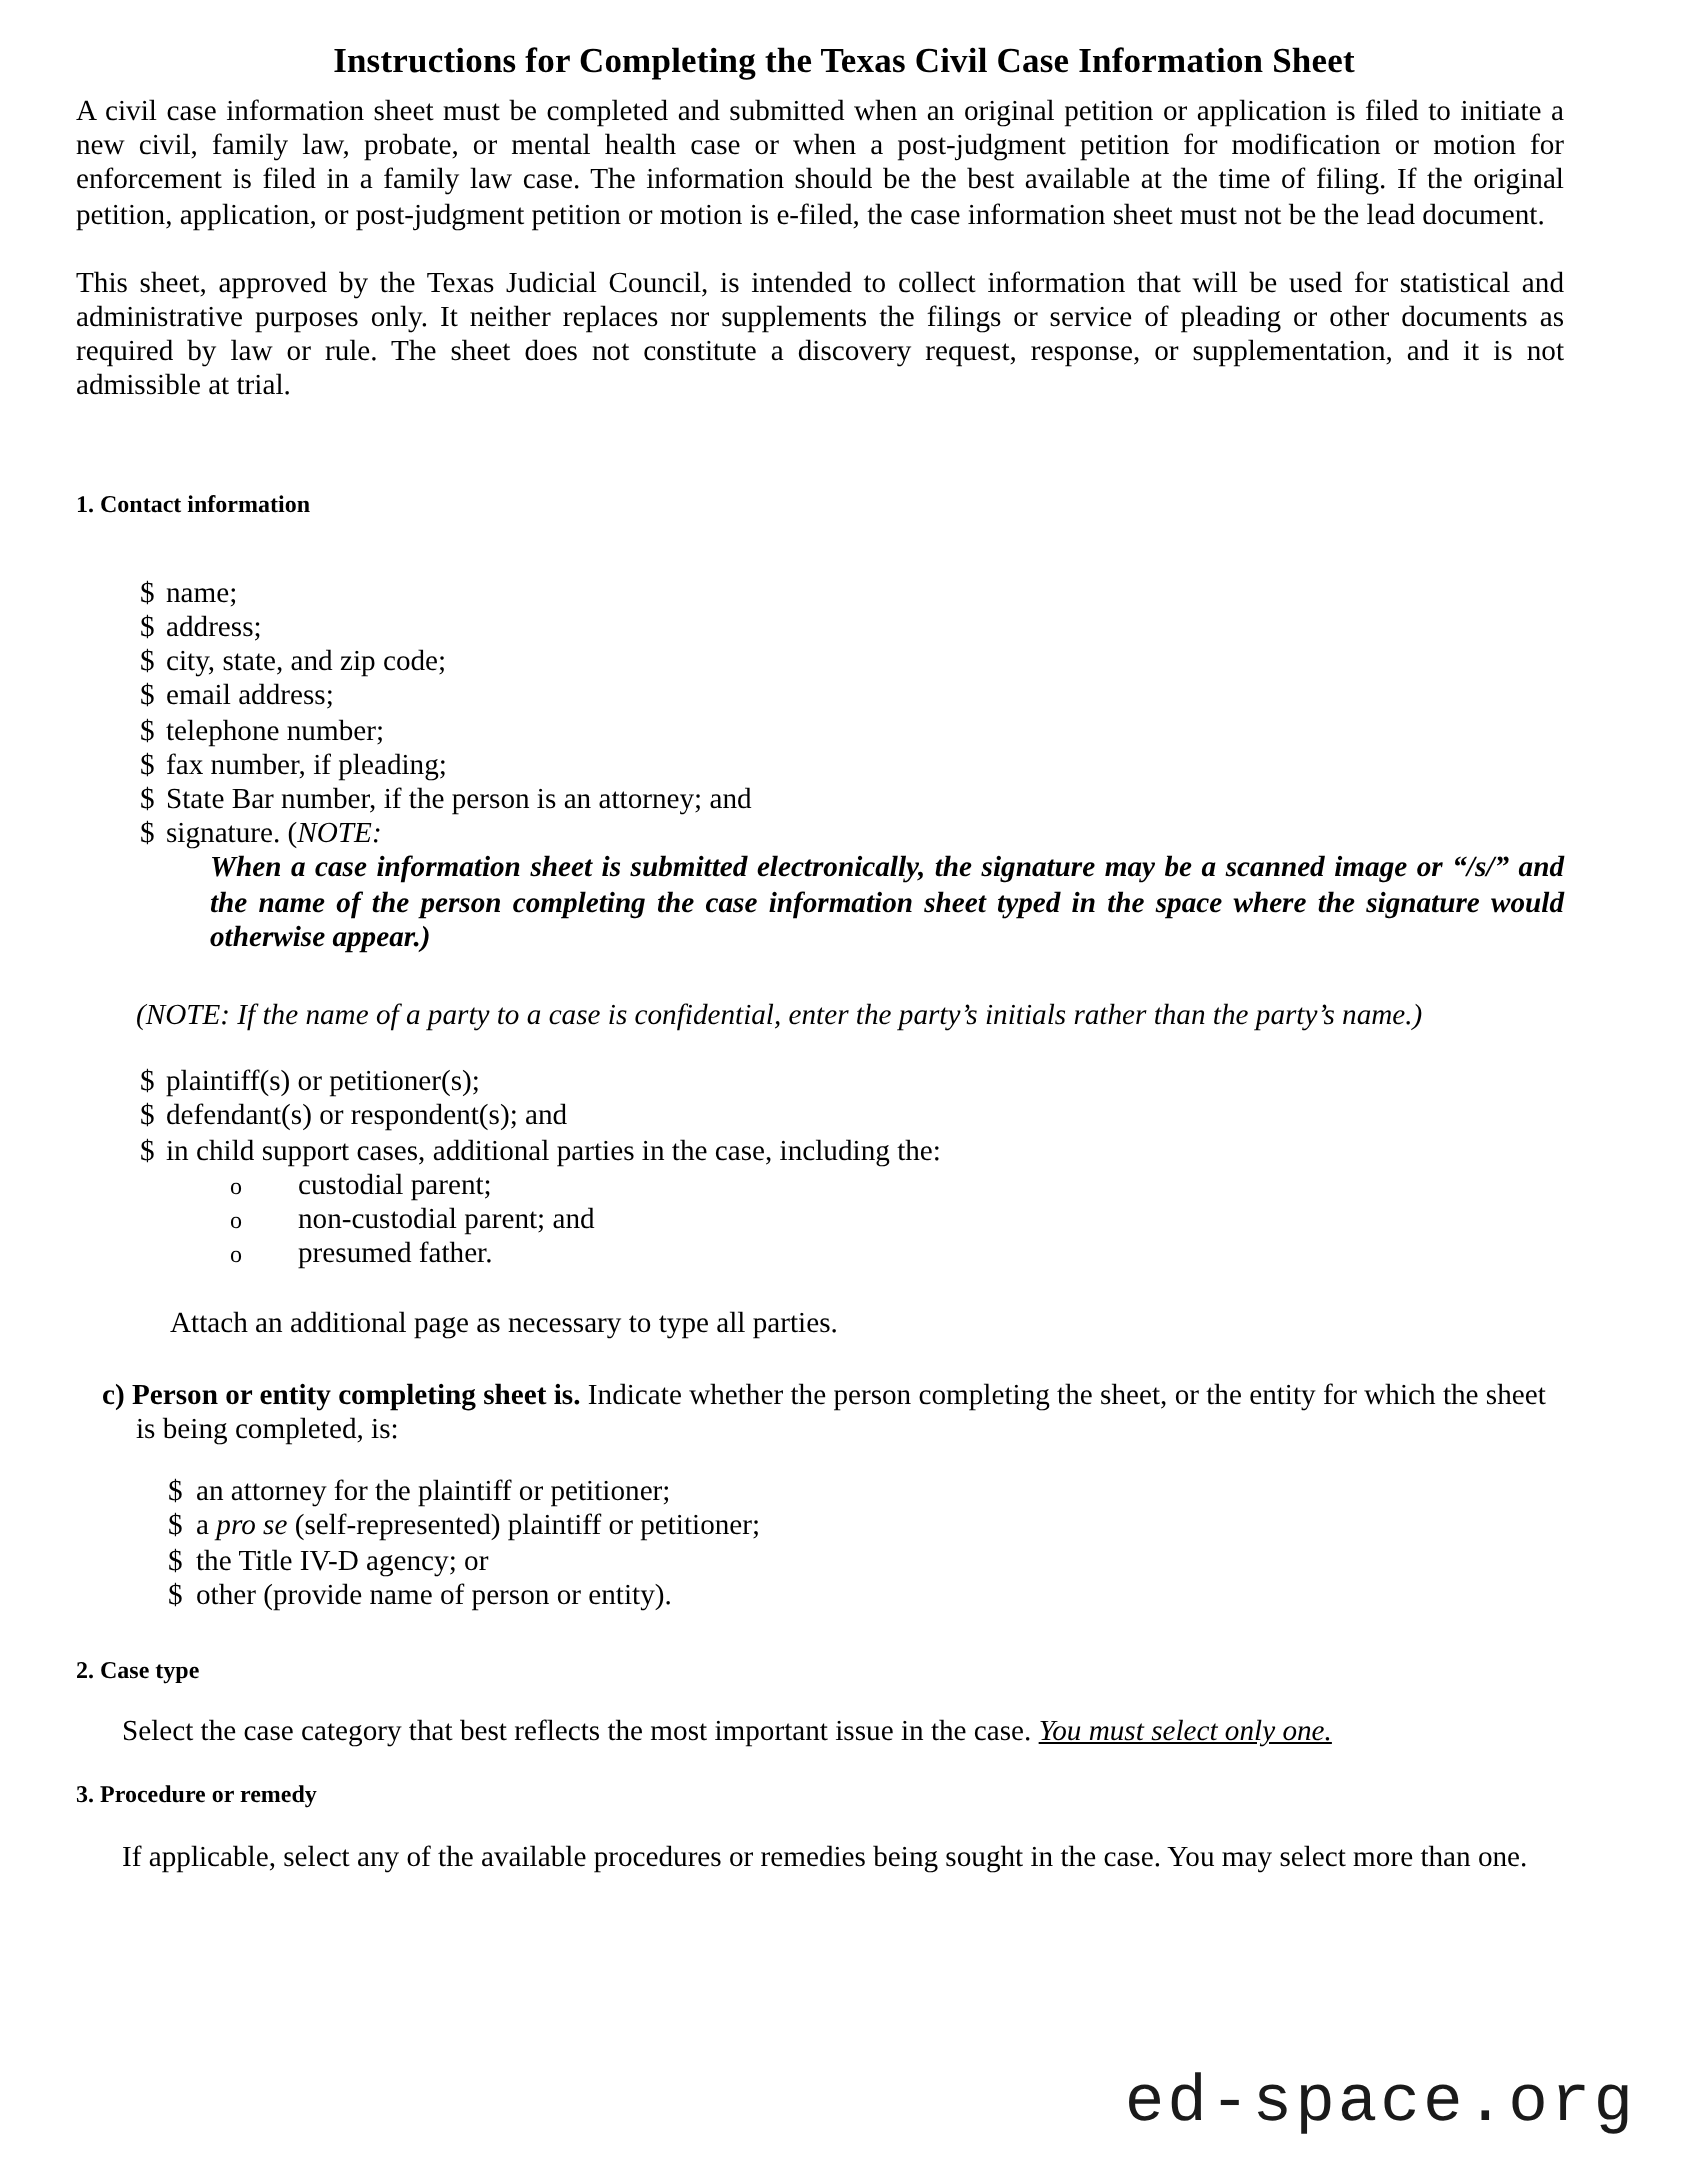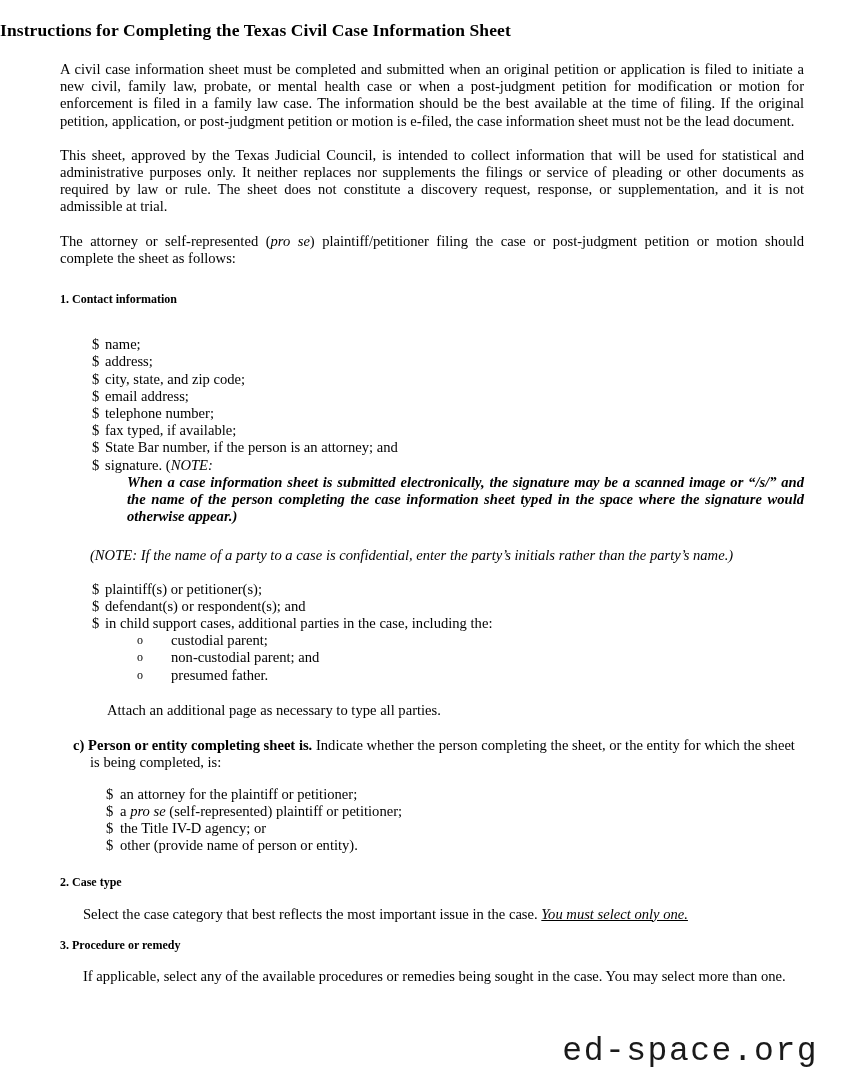--- a/index.html
+++ b/index.html
@@ -19,34 +19,34 @@
 
   .page {
     position: absolute;
     left: 0; top: 0;
     width: 844px;
     height: 1092px;
     padding: 0;
   }
 
   .doc-title {
+    text-align: center;
     font-weight: bold;
     font-size: 17.5px;
     line-height: 1.1;
     margin: 0;
     padding-top: 21px;
     letter-spacing: 0.1px;
   }
 
   .body-wrap {
     position: absolute;
-    left: 60px;
+    left: 38px;
     top: 0;
     width: 744px;
-    margin-top: 13px;
   }
 
   p.para {
     margin: 0;
     font-size: 14.6px;
     line-height: 17.2px;
     text-align: justify;
     text-justify: inter-word;
   }
 
@@ -184,38 +184,37 @@
     <div class="gap-after-title"></div>
 
     <p class="para">A civil case information sheet must be completed and submitted when an original petition or application is filed to initiate a new civil, family law, probate, or mental health case or when a post-judgment petition for modification or motion for enforcement is filed in a family law case. The information should be the best available at the time of filing.  If the original petition, application, or post-judgment petition or motion is e-filed, the case information sheet must not be the lead document.</p>
 
     <div class="para-gap"></div>
 
     <p class="para">This sheet, approved by the Texas Judicial Council, is intended to collect information that will be used for statistical and administrative purposes only. It neither replaces nor supplements the filings or service of pleading or other documents as required by law or rule. The sheet does not constitute a discovery request, response, or supplementation, and it is not admissible at trial.</p>
 
     <div class="para-gap"></div>
 
-    <p class="para"><span>The attorney or self-represented (</span><i class="it">pro se</i><span>) plaintiff/petitioner filing the case or post-judgment petition or motion should complete the sheet as follows:</span></p>
 
     <div class="sp24"></div>
 
     <p class="sec-head">1. Contact information</p>
 
     <div class="sp14"></div>
 
 
     <div class="sp14"></div>
 
     <ul class="blist l1">
       <li><span class="bullet">$</span><span>name;</span></li>
       <li><span class="bullet">$</span><span>address;</span></li>
       <li><span class="bullet">$</span><span>city, state, and zip code;</span></li>
       <li><span class="bullet">$</span><span>email address;</span></li>
       <li><span class="bullet">$</span><span>telephone number;</span></li>
-      <li><span class="bullet">$</span><span>fax typed, if available;</span></li>
+      <li><span class="bullet">$</span><span>fax number, if pleading;</span></li>
       <li><span class="bullet">$</span><span>State Bar number, if the person is an attorney; and</span></li>
       <li class="sig-item"><span class="bullet">$</span><span>signature. (</span><i class="it">NOTE:</i><span class="cont">  When a case information sheet is submitted electronically, the signature may be a scanned image or “/s/” and the name of the person completing the case information sheet typed in the space where the signature would otherwise appear.)</span></li>
     </ul>
 
     <div class="sp22"></div>
 
     <p class="note-line">(NOTE:  If the name of a party to a case is confidential, enter the party’s initials rather than the party’s name.)</p>
 
     <div class="sp16"></div>
 

